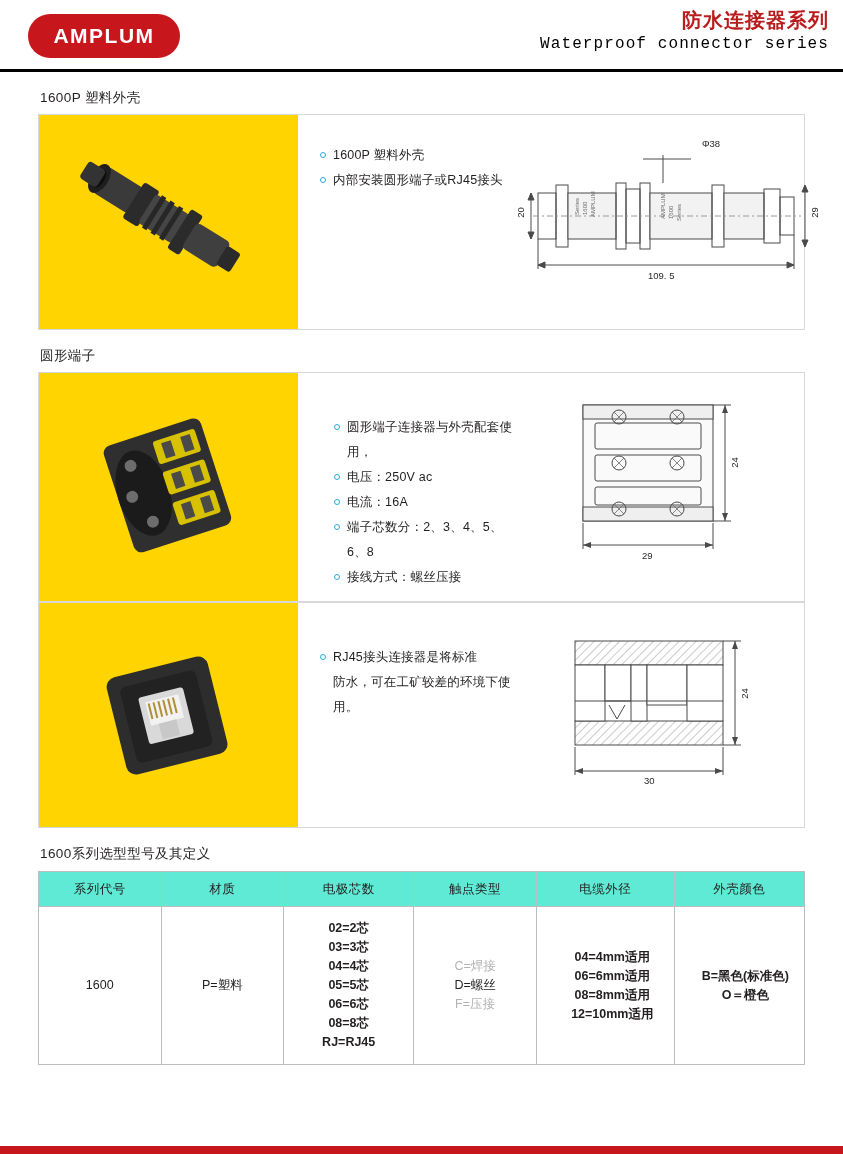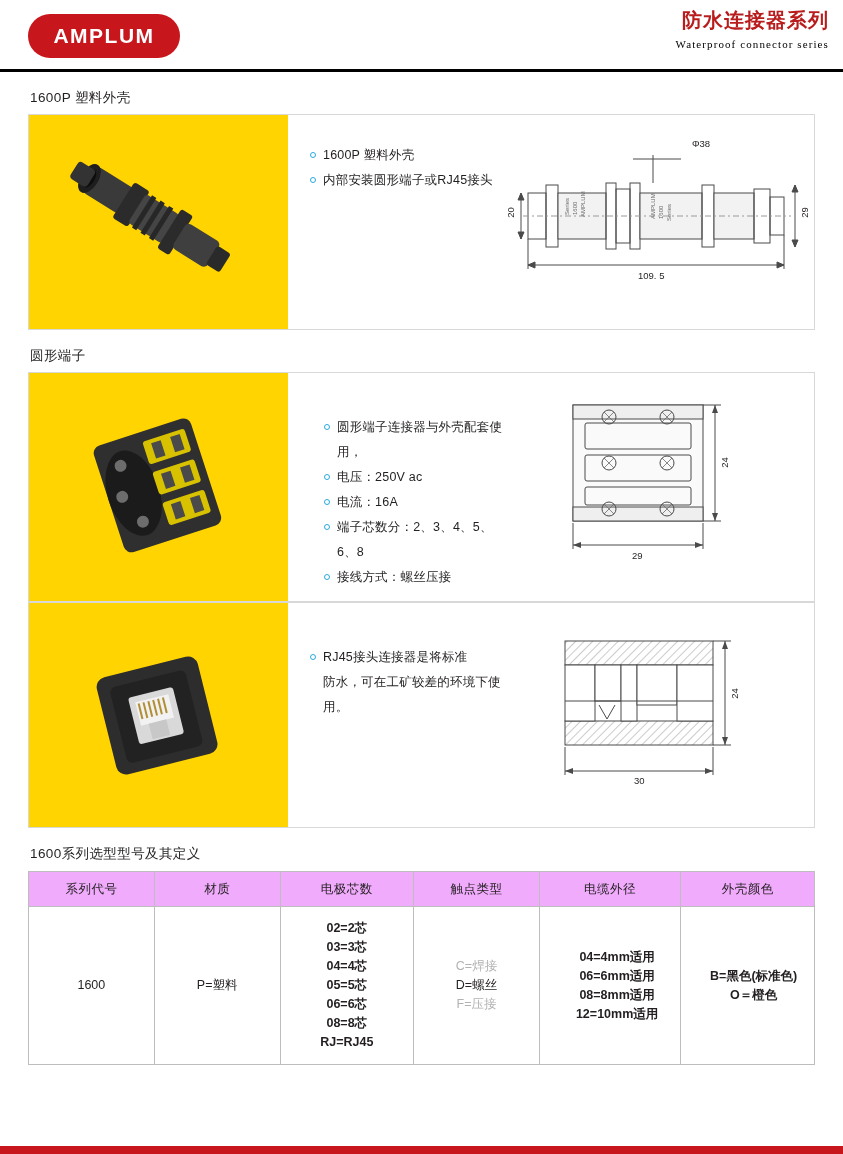--- a/index.html
+++ b/index.html
@@ -35,27 +35,27 @@
   .header-titles{
     position:absolute;right:14px;top:6px;
     text-align:right;
   }
   .header-cn{
     font-size:20px;font-weight:bold;color:#b91c1c;
     letter-spacing:1px;
     line-height:28px;
   }
   .header-en{
-    font-size:11px;color:#000;
+    font-size:16px;color:#000;
     letter-spacing:1.1px;
     line-height:20px;
-    font-family:Liberation Serif, serif;
+    font-family:Liberation Mono, monospace;
   }
   
-  .section{margin:0 28px;}
+  .section{margin:0 38px;}
   .section-title{
     font-size:13.5px;
     color:#231f20;
     margin:17px 0 7px 2px;
     letter-spacing:0.4px;
   }
   .panel{
     display:flex;
     border:1px solid #d8d8d8;
     box-sizing:border-box;
@@ -99,21 +99,21 @@
     position:relative;
   }
   
   .spec-table{
     width:100%;
     border-collapse:collapse;
     margin-top:8px;
     table-layout:fixed;
   }
   .spec-table th{
-    background:#f0abfc;
+    background:#5eead4;
     border:1px solid #bdbdbd;
     font-size:12.5px;
     font-weight:normal;
     color:#231f20;
     height:32px;
     letter-spacing:0.5px;
   }
   .spec-table td{
     border:1px solid #bdbdbd;
     font-size:12.5px;

